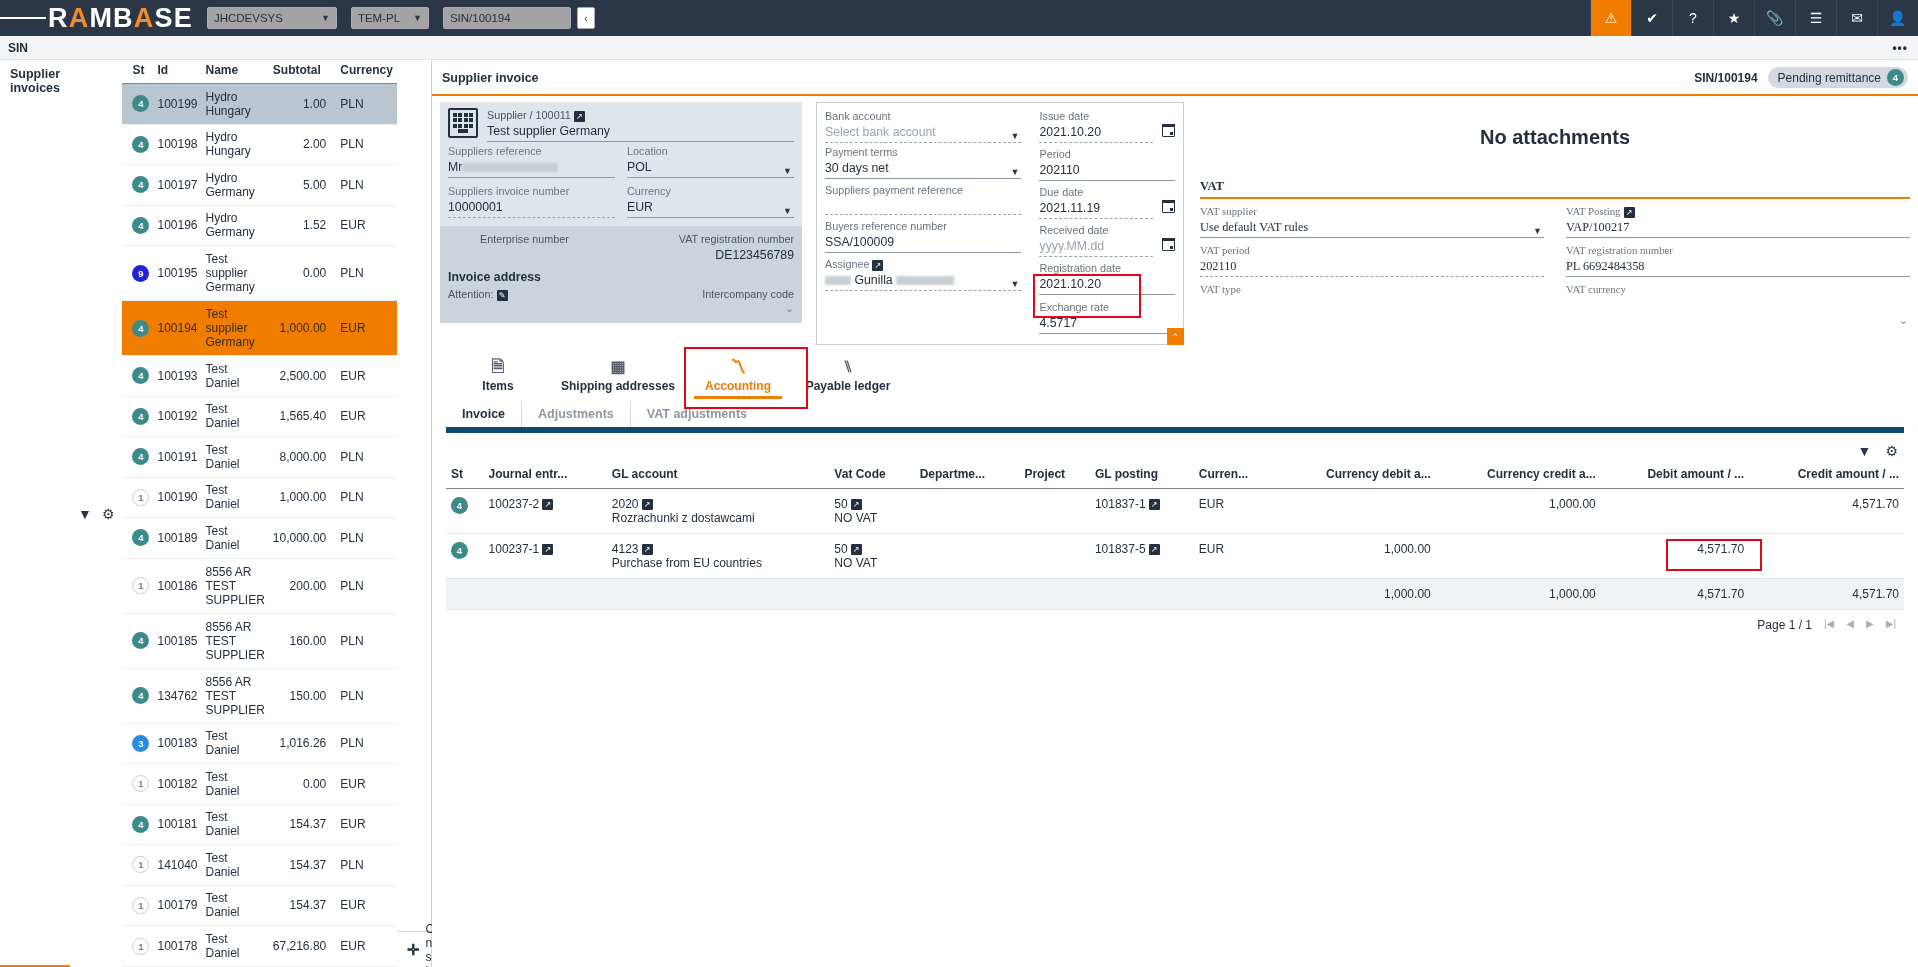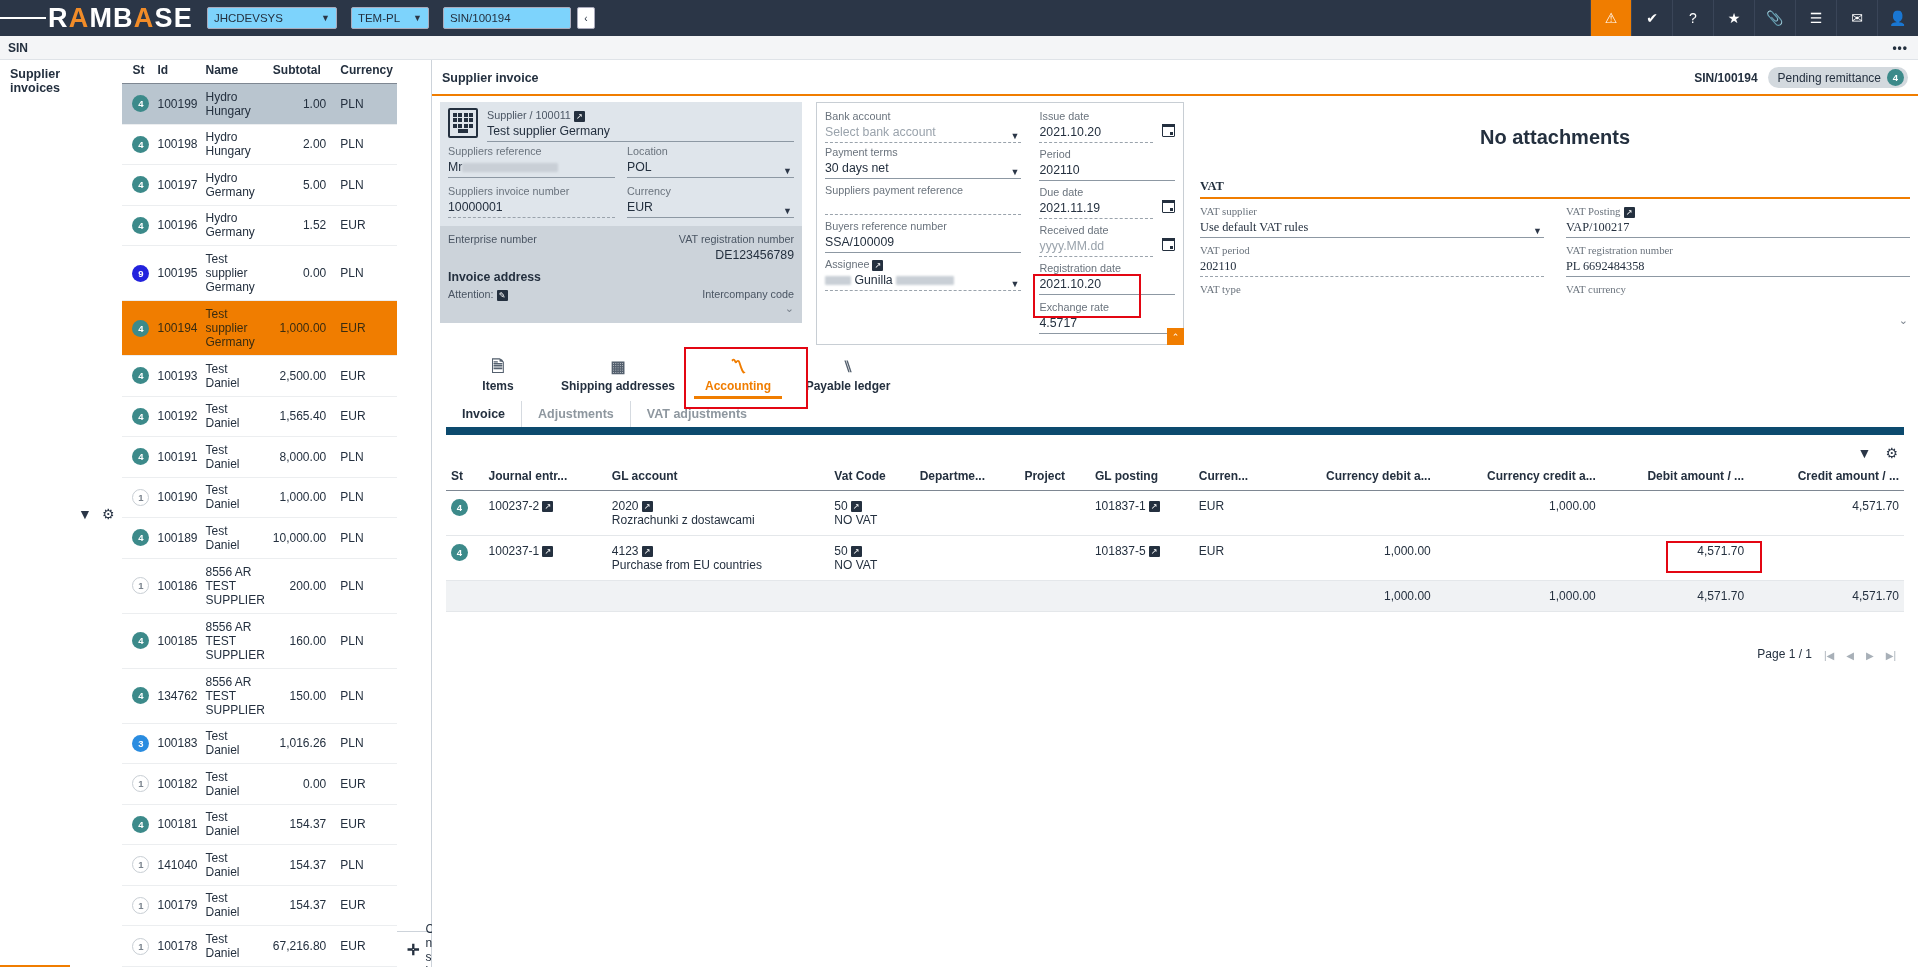--- a/index.html
+++ b/index.html
@@ -13,21 +13,21 @@
   
   .topbar {
     height: 36px; background: #2b3647; display: flex; align-items: center;
     position: relative;
   }
   .hamburger { width: 46px; height: 36px; display:flex; align-items:center; justify-content:center; cursor:pointer; }
   .hamburger div { width: 20px; height: 2px; background:#fff; margin:2.4px 0; }
   .logo { font-size: 27px; font-weight: 700; letter-spacing: 1.2px; color: #fff; margin-left: 2px; display:flex; align-items:center;}
   .logo .a1, .logo .a2 { color: #f28c28; }
   .topsel {
-    height: 22px; background:#7dd3fc; border:1px solid #aab; border-radius:2px;
+    height: 22px; background:#a3a3a3; border:1px solid #aab; border-radius:2px;
     margin-left: 14px; display:flex; align-items:center; padding: 0 6px;
     font-size: 11.5px; color:#24303f; position:relative;
   }
   .topsel.w1 { width: 130px; }
   .topsel.w2 { width: 78px; }
   .topsel.w3 { width: 128px; }
   .topsel .caret { position:absolute; right:6px; font-size:9px; color:#2b3647;}
   .smallbtn {
     width:18px;height:22px;background:#fff;border:1px solid #aab;border-radius:2px;margin-left:6px;
     display:flex;align-items:center;justify-content:center;font-size:10px;color:#24303f;
@@ -144,36 +144,36 @@
   .tabs { display:flex; padding: 8px 0 0 14px; position:relative; }
   .tab {
     width:104px; text-align:center; padding:4px 0 6px 0; font-size:12px; font-weight:700;
     color:#24303f; cursor:pointer; position:relative;
   }
   .tab .ti { display:block; font-size:16px; margin-bottom:3px; height:19px; line-height:19px; color:#4a5musical;}
   .tab .ti { color:#54606e; }
   .tab.act { color:#f07d00; }
   .tab.act .ti { color:#f07d00; }
   .tab.act:after { content:""; position:absolute; left:8px; right:8px; bottom:0; height:3px; background:#f07d00;}
-  .subtabs { display:flex; border-bottom:8px solid #0c4a6e; margin: 2px 14px 0 14px; }
+  .subtabs { display:flex; border-bottom:6px solid #0c4a6e; margin: 2px 14px 0 14px; }
   .stab { padding:6px 16px 6px 16px; font-size:12.5px; font-weight:700; cursor:pointer; color:#8e979f;}
   .stab.act { color:#24303f; }
   .stab + .stab { border-left:1px solid #d5dae0; }
   
   .gridtools { display:flex; justify-content:flex-end; gap:14px; padding:10px 20px 4px 0; color:#2b3647; font-size:14px;}
   table.grid { width:calc(100% - 28px); margin:0 14px; border-collapse:collapse; font-size:12px; }
   table.grid th {
     font-size:12px; font-weight:700; text-align:left; padding:4px 5px 7px 5px; color:#24303f;
     border-bottom:1px solid #7e8792; white-space:nowrap;
   }
   table.grid td { padding:8px 5px; border-bottom:1px solid #e4e7ea; vertical-align:top; }
   table.grid td.num, table.grid th.num { text-align:right; }
   .sub2 { color:#24303f; font-size:12px; }
   .totrow td { background:#f0f2f4; font-weight:400; border-bottom:1px solid #dfe3e8; border-top:1px solid #dfe3e8;}
-  .gridfoot { display:flex; justify-content:flex-end; align-items:flex-end; gap:12px; padding:8px 22px 0 0; font-size:12px; color:#24303f;margin-top:27px;}
+  .gridfoot { display:flex; justify-content:flex-end; align-items:flex-start; gap:12px; padding:8px 22px 0 0; font-size:12px; color:#24303f;}
   .gridfoot .nav { color:#a8b0b8; font-size:10px;}
 </style>
 </head>
 <body>
 
 <div class="topbar">
   <div class="hamburger">
       <div></div>
       <div></div>
       <div></div>
@@ -444,21 +444,21 @@
           <div class="fld">
             <div class="lbl">Currency</div>
             <div class="val uline">EUR</div>
             <span class="caretd">▼</span>
           </div>
         </div>
 
         <div class="greyband">
           <div class="two">
             <div class="fld">
-              <div class="lbl" style="color:#4a5563;">Enterprise number</div>
+              <div class="lbl" style="color:#4a5563;margin-left:32px;">Enterprise number</div>
             </div>
             <div class="fld" style="text-align:right;">
               <div class="lbl" style="color:#4a5563;">VAT registration number</div>
               <div class="val">DE123456789</div>
             </div>
           </div>
           <div class="val" style="font-weight:700;margin-top:2px;">Invoice address</div>
           <div class="two">
             <div class="lbl" style="color:#4a5563;">
               <span>Attention:</span><span class="extico">✎</span>

